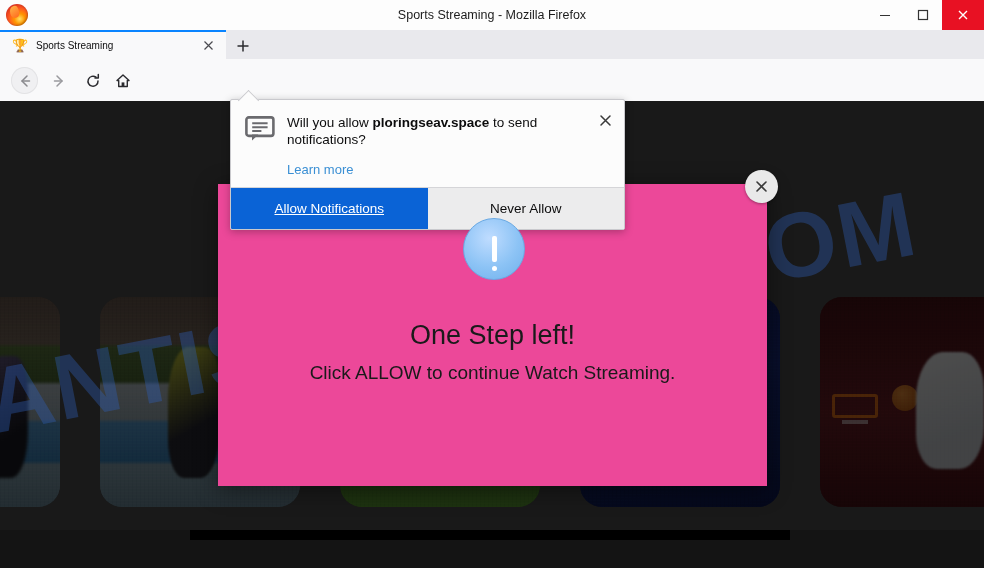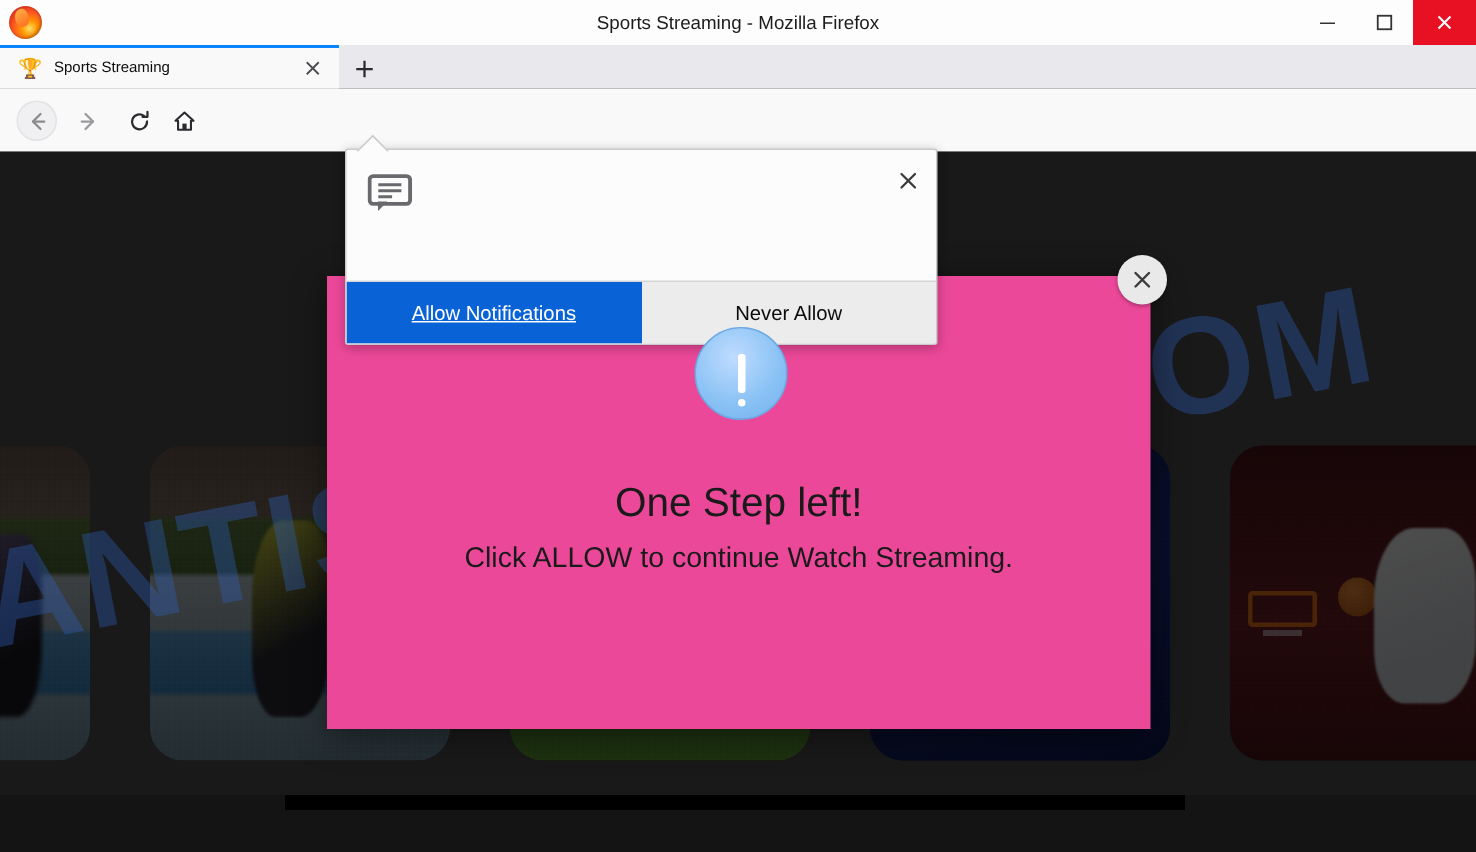--- a/index.html
+++ b/index.html
@@ -470,20 +470,24 @@
   <div class="dh-arrow"></div>
   <div class="doorhanger">
     <div class="dh-body">
       <div class="dh-icon">
         <svg width="30" height="27" viewBox="0 0 30 27">
             <rect x="1.4" y="1.4" width="27" height="18.5" rx="2.4" fill="none" stroke="#6a6a6e" stroke-width="2.6"></rect>
             <path d="M7 24.6 L7 18.4 L13.3 18.4 Z" fill="#6a6a6e"></path>
             <path d="M7.2 7.2 H22.6 M7.2 11.2 H22.6 M7.2 15.1 H16.4" stroke="#6a6a6e" stroke-width="2"></path>
           </svg>
       </div>
+      <div class="dh-text">
+        <div class="dh-q"><span>Will you allow </span><b>ploringseav.space</b><span> to send notifications?</span></div>
+        <a class="dh-learn">Learn more</a>
+      </div>
       <div class="dh-x">
         <svg width="13" height="13" viewBox="0 0 13 13">
             <path d="M2 2 L11 11 M11 2 L2 11" stroke="#3a3a3a" stroke-width="1.5" stroke-linecap="round"></path>
           </svg>
       </div>
     </div>
     <div class="dh-btns">
       <div class="dh-btn primary">
         <span class="ul">Allow Notifications</span>
       </div>

